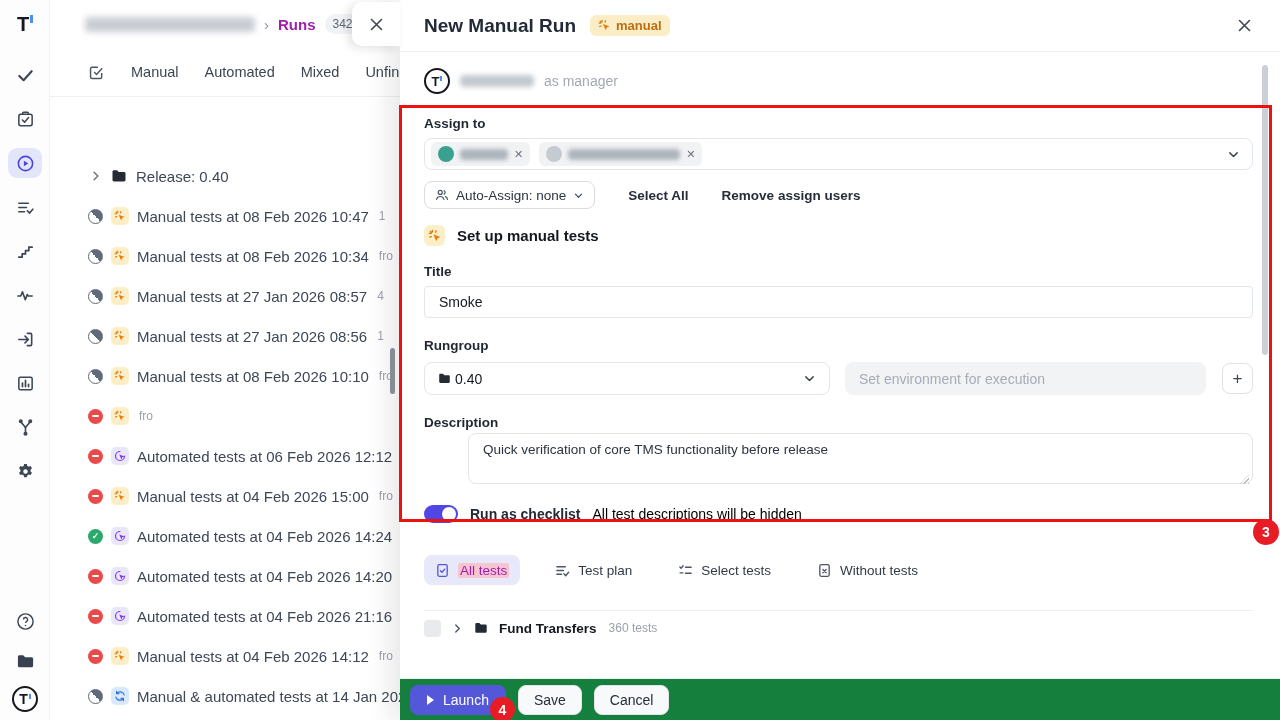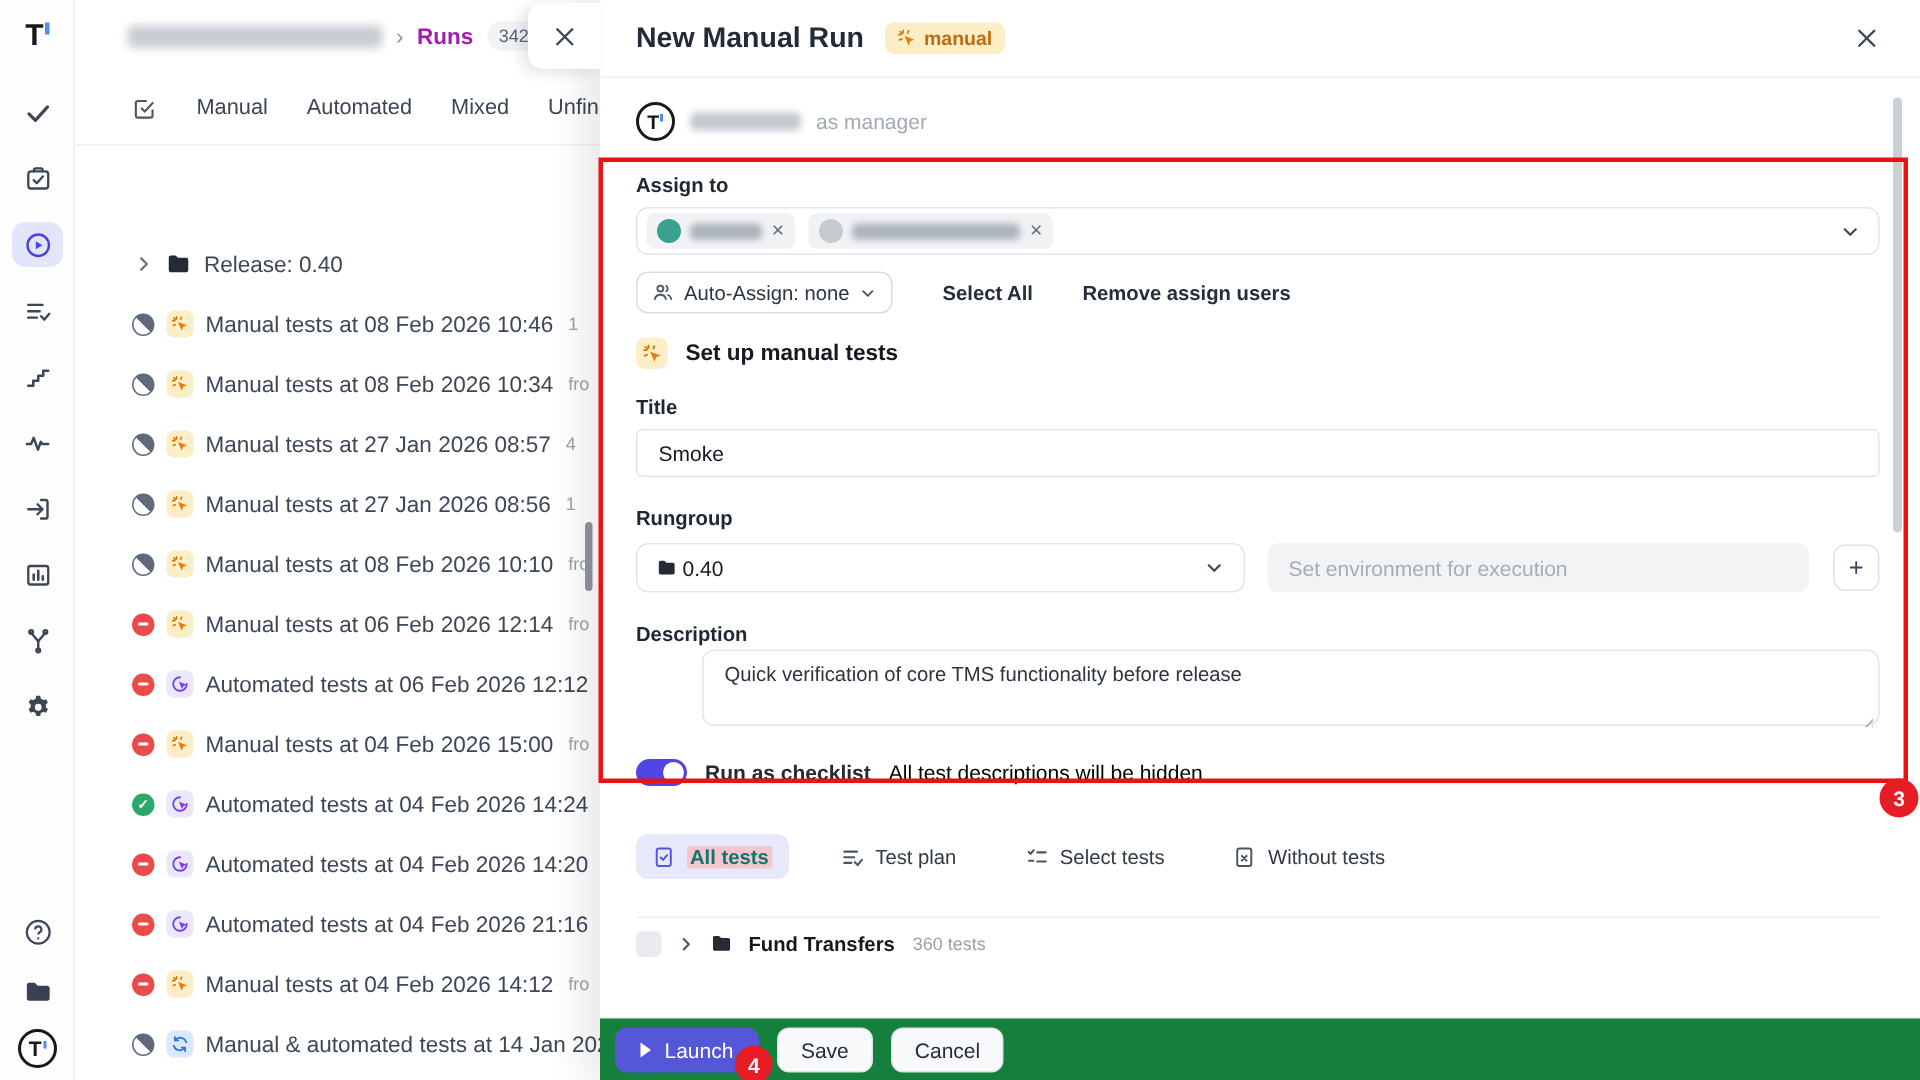--- a/index.html
+++ b/index.html
@@ -132,21 +132,21 @@
   .toggle .knob { position:absolute; right:2px; top:2px; width:14px; height:14px;
     border-radius:50%; background:#fff; }
   .toggle-label { font-size:14px; font-weight:bold; color:#222a36; }
   .toggle-hint { font-size:14px; color:#000000; }
   .tests-tabs { margin-top:30px; display:flex; align-items:center; gap:24px; }
   .ttab { display:inline-flex; align-items:center; gap:8px; height:30px; padding:0 11px;
     border-radius:8px; font-size:13.5px; color:#323a46; cursor:pointer; white-space:nowrap; }
   .ttab svg { width:15px; height:15px; color:#4b5563; }
   .ttab.active { background:#e7e9fb; }
   .ttab.active svg { color:#5355d8; }
-  .ttab.active .hl { background:#f6c6d0; color:#0f766e; font-weight:bold;
+  .ttab.active .hl { background:#f6c6d0; color:#a21caf; font-weight:normal;
     padding:0 2px; border-radius:2px; }
   .suites { margin-top:25px; }
   .suite-row { height:32px; display:flex; align-items:center; gap:11px; }
   .suite-row .cb { width:17px; height:17px; border-radius:4px; background:#e8eaee;
     flex:none; cursor:pointer; }
   .suite-row .chev { width:11px; height:11px; color:#4b5563; }
   .suite-row .fname { font-size:13.5px; font-weight:bold; color:#14181f; }
   .suite-row .fcount { font-size:12px; color:#9aa1ab; margin-left:1px; }
   .suite-div { height:1px; background:#eef0f2; margin:1px 0; }
   .panel-footer { position:absolute; left:0; bottom:0; width:952px; height:42px;
@@ -285,21 +285,21 @@
       <div class="run-row">
         <span class="st st-progress"></span>
         <span class="tic tic-manual">
           <svg viewBox="0 0 16 16" fill="none">
             <g stroke="#d97706" stroke-width="1.4" stroke-linecap="round">
               <path d="M5 1.5v2M1.5 5h2M2.6 2.6l1.4 1.4M9.3 2 8.7 3.9M2 9.3l1.9-.6"></path>
             </g>
             <path fill="#ea7a0c" d="M6.2 6.2l8 3-3.4 1.3-1.3 3.4z"></path>
           </svg>
         </span>
-        <span>Manual tests at 08 Feb 2026 10:46</span>
+        <span>Manual tests at 08 Feb 2026 10:47</span>
         <span class="suffix">1</span>
       </div>
       <div class="run-row">
         <span class="st st-progress"></span>
         <span class="tic tic-manual">
           <svg viewBox="0 0 16 16" fill="none">
             <g stroke="#d97706" stroke-width="1.4" stroke-linecap="round">
               <path d="M5 1.5v2M1.5 5h2M2.6 2.6l1.4 1.4M9.3 2 8.7 3.9M2 9.3l1.9-.6"></path>
             </g>
             <path fill="#ea7a0c" d="M6.2 6.2l8 3-3.4 1.3-1.3 3.4z"></path>
@@ -350,21 +350,20 @@
       <div class="run-row">
         <span class="st st-failed"></span>
         <span class="tic tic-manual">
           <svg viewBox="0 0 16 16" fill="none">
             <g stroke="#d97706" stroke-width="1.4" stroke-linecap="round">
               <path d="M5 1.5v2M1.5 5h2M2.6 2.6l1.4 1.4M9.3 2 8.7 3.9M2 9.3l1.9-.6"></path>
             </g>
             <path fill="#ea7a0c" d="M6.2 6.2l8 3-3.4 1.3-1.3 3.4z"></path>
           </svg>
         </span>
-        <span>Manual tests at 06 Feb 2026 12:14</span>
         <span class="suffix">fro</span>
       </div>
       <div class="run-row">
         <span class="st st-failed"></span>
         <span class="tic tic-automated">
           <svg viewBox="0 0 16 16" fill="none">
             <path d="M14 8A6 6 0 1 1 8 2" stroke="#7c3aed" stroke-width="1.6" stroke-linecap="round"></path>
             <path fill="#7c3aed" d="M7 6l7 2.6-3 1.1-1.1 3z"></path>
           </svg>
         </span>

